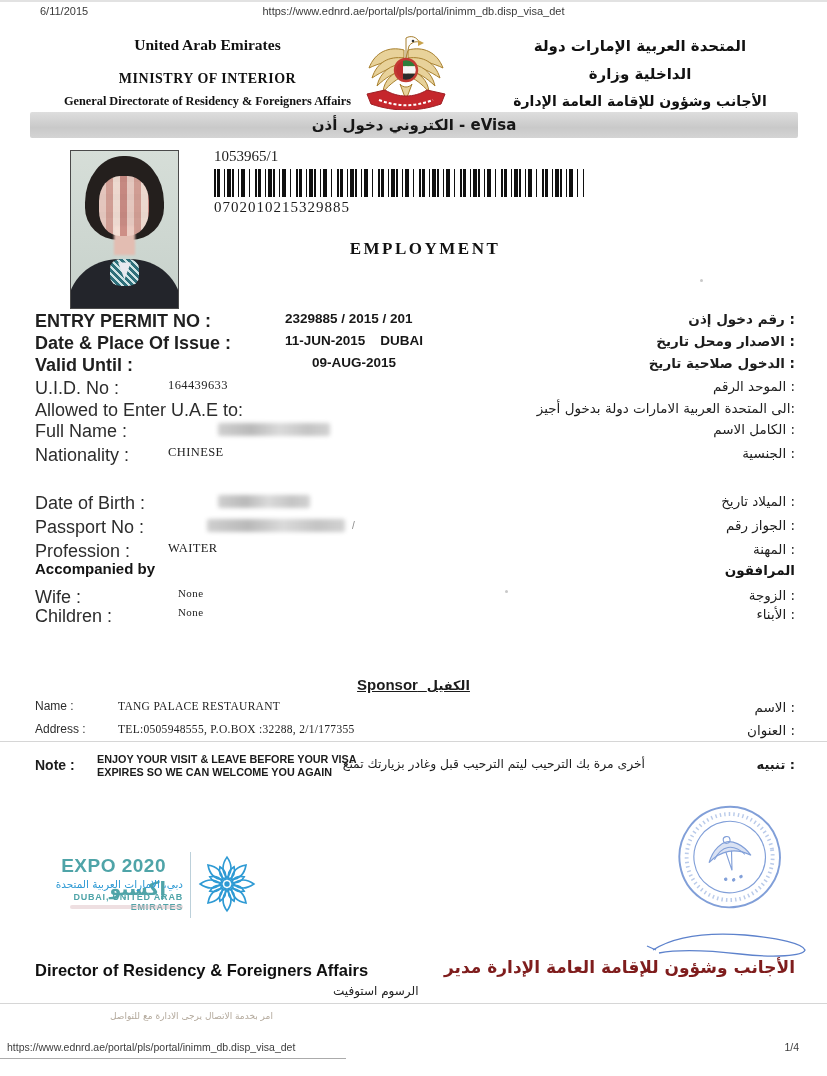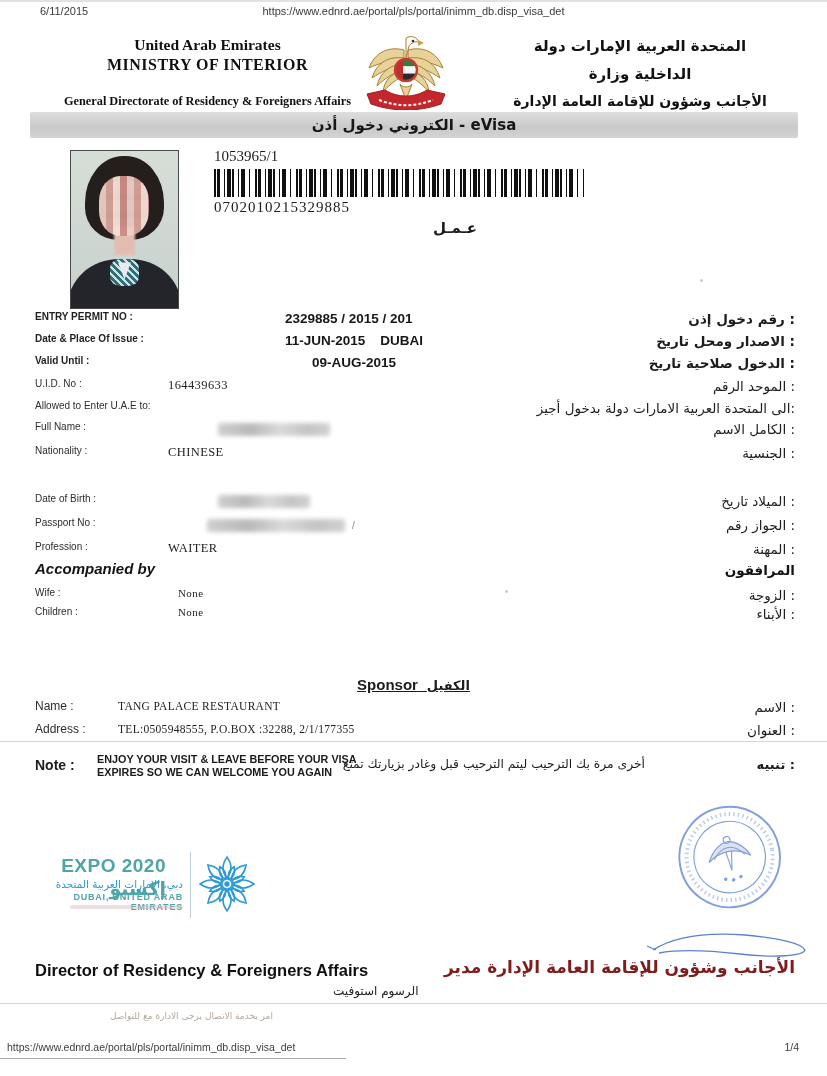--- a/index.html
+++ b/index.html
@@ -16,21 +16,21 @@
   .ph-date{left:40px;top:5px;font-size:11px;color:#3a3a3a;}
   .ph-url{left:0;top:5px;width:827px;text-align:center;font-size:11px;color:#3a3a3a;}
   .pf-url{left:7px;top:1041px;font-size:10.5px;color:#3d3d3d;}
   .pf-page{right:28px;top:1041px;font-size:10.5px;color:#3d3d3d;}
   .pf-line{left:0;top:1058px;width:346px;height:1px;background:#8f8f8f;opacity:.75;}
   .top-smudge{left:0;top:0;width:827px;height:2px;background:#e2e2e2;}
 
   
   .hd-en{left:55px;width:305px;text-align:center;color:#111;}
   .hd-en1{top:36px;font-size:15.5px;}
-  .hd-en2{top:56px;font-size:16px;letter-spacing:.5px;text-align:center;}
+  .hd-en2{top:71px;font-size:14px;letter-spacing:.5px;text-align:center;}
   .hd-en3{top:94px;font-size:12.3px;}
   .hd-ar{left:470px;width:340px;text-align:center;color:#111;}
   .hd-ar1{top:37px;font-size:15px;}
   .hd-ar2{top:65px;font-size:15px;}
   .hd-ar3{top:93px;font-size:14px;}
   .emblem{left:353px;top:28px;}
 
   
   .banner{left:30px;top:112px;width:768px;height:26px;background:linear-gradient(180deg,#dedede,#c9c9c9 60%,#d4d4d4);
           text-align:center;line-height:26px;font-size:15px;font-weight:bold;color:#161616;border-radius:2px;}
@@ -56,31 +56,31 @@
     background:repeating-linear-gradient(90deg,
       #101010 0 2px,#fff 2px 3px,#101010 3px 6px,#fff 6px 10px,#101010 10px 11px,#fff 11px 13px,
       #101010 13px 17px,#fff 17px 18px,#101010 18px 20px,#fff 20px 24px,#101010 24px 25px,#fff 25px 27px,
       #101010 27px 31px,#fff 31px 35px,#101010 35px 36px,#fff 36px 41px);}
   .bc-num{left:214px;top:199px;font-size:15px;letter-spacing:1px;}
   .vtype-ar{left:330px;top:219px;width:250px;text-align:center;font-size:15px;}
   .vtype-en{left:300px;top:239px;width:250px;text-align:center;font-size:17px;letter-spacing:2.5px;color:#121212;}
 
   
   .row{left:0;width:827px;height:20px;}
-  .en-lab{position:absolute;left:35px;top:0;font-size:10px;color:#2d2d2d;}
+  .en-lab{position:absolute;left:35px;top:0;font-size:18px;color:#2d2d2d;}
   .en-lab.b{color:#1f1f1f;}
   .val{position:absolute;top:0;font-size:12.5px;}
   .vbold{font-weight:bold;font-size:13.5px;color:#171717;}
   .vserif{font-family:"Liberation Serif","DejaVu Serif",serif;letter-spacing:.4px;color:#222;}
   .ar-lab{position:absolute;right:32px;top:0;font-size:13.5px;text-align:right;color:#1d1d1d;}
   .blur-box{position:absolute;top:2px;height:13px;border-radius:2px;filter:blur(2.2px);
     background:linear-gradient(90deg,#cfcfcf,#b9b9b9 30%,#dadada 55%,#c4c4c4 80%,#d2d2d2);}
   .slash{position:absolute;font-size:10px;color:#8b8b8b;top:3px;}
 
-  .sec-title-en{left:35px;font-size:15px;color:#141414;font-style:italic;}
+  .sec-title-en{left:35px;font-size:15px;color:#141414;}
   .sec-title-ar{right:32px;font-size:13.5px;text-align:right;color:#141414;}
 
   .sp-head{left:0;width:827px;text-align:center;text-decoration:underline;}
   .sp-head .en{font-size:15px;font-weight:bold;}
   .sp-head .arr{font-size:13px;font-weight:bold;}
   .sp-lab{position:absolute;left:35px;top:0;font-size:12px;color:#2d2d2d;}
   .sp-val{position:absolute;left:118px;top:1px;font-size:11.5px;letter-spacing:.3px;color:#222;}
 
   .hline{left:0;width:827px;height:1px;background:#d6d6d6;}
   .note-lab{left:35px;font-size:14px;}
@@ -162,21 +162,21 @@
     <div class="p-neck"></div>
     <div class="p-face"></div>
     <div class="p-shoulders"></div>
     <div class="p-scarf"></div>
     <div class="p-shirt"></div>
   </div>
 
   <div class="abs serial serif">1053965/1</div>
   <div class="abs barcode"></div>
   <div class="abs bc-num serif">0702010215329885</div>
-  <div class="abs vtype-ar ar b">عـمـل</div>
+  <div class="abs vtype-en serif b">EMPLOYMENT</div>
 
   <div class="abs row" style="top:311px">
     <span class="en-lab b">ENTRY PERMIT NO :</span>
     <span class="val vbold pre" style="left:285px">2329885 / 2015 / 201</span>
     <span class="ar-lab ar b"><span class="aw">إذن</span> <span class="aw">دخول</span> <span class="aw">رقم</span> <span class="aw">:</span></span>
   </div>
   <div class="abs row" style="top:333px">
     <span class="en-lab b">Date &amp; Place Of Issue :</span>
     <span class="val vbold pre" style="left:285px">11-JUN-2015    DUBAI</span>
     <span class="ar-lab ar b"><span class="aw">تاريخ</span> <span class="aw">ومحل</span> <span class="aw">الاصدار</span> <span class="aw">:</span></span>

